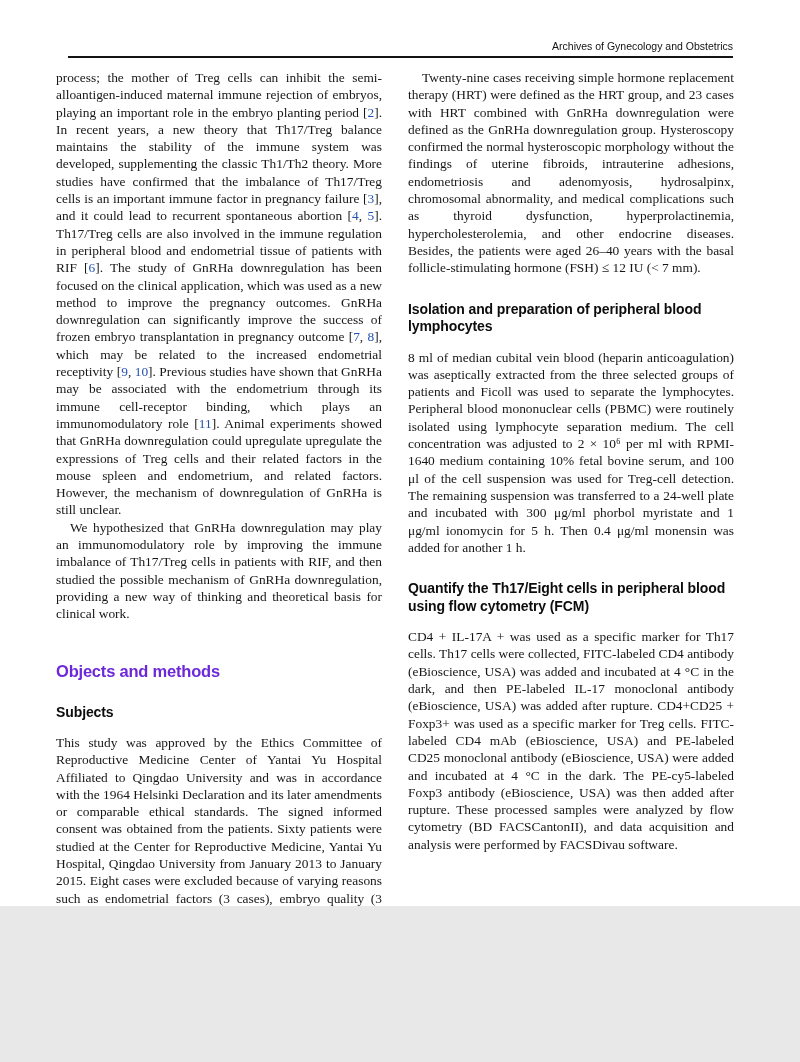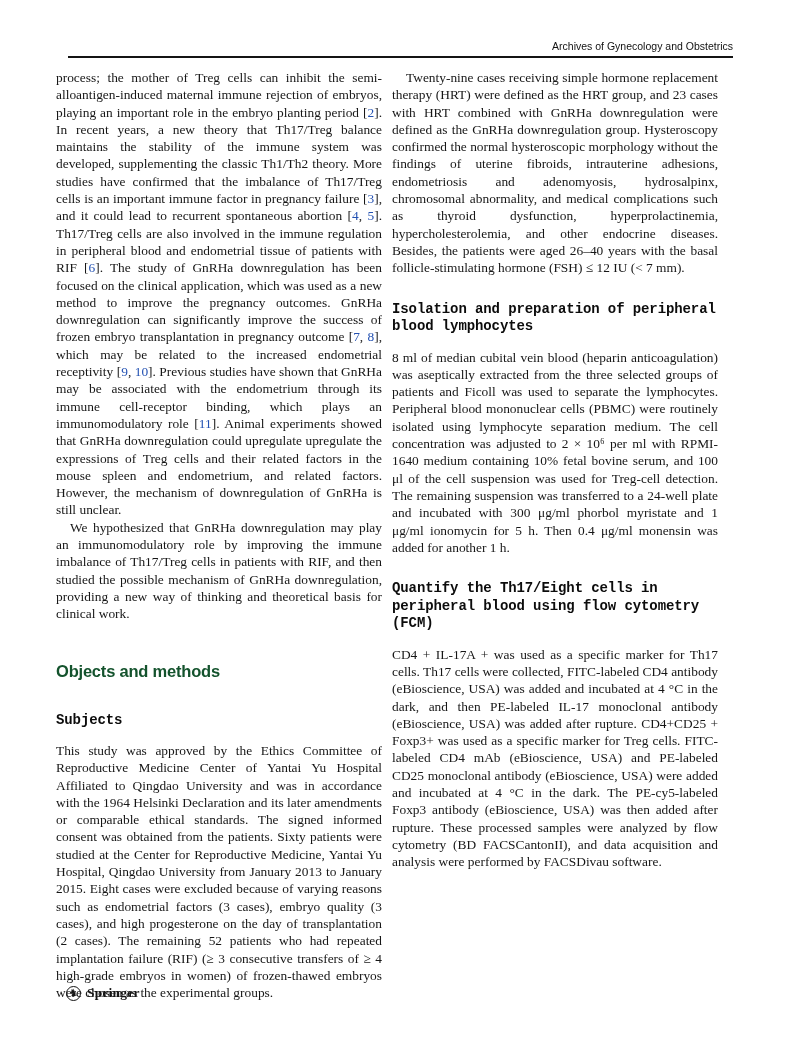--- a/index.html
+++ b/index.html
@@ -1,57 +1,57 @@
 <!DOCTYPE html>
 <html style="--ref-color: #2351b2;"><head>
 <meta charset="utf-8">
 <style>
   html,body{margin:0;padding:0;background:#e8e8e8;}
   .page{
     position:relative;
-    width:800px;height:1062px;
+    width:800px;height:906px;
     background:#ffffff;
     overflow:hidden;
     font-family:"Liberation Serif","DejaVu Serif",serif;
     color:#161616;
   }
   .running-head{
     position:absolute;top:40px;right:67px;
     font-family:"Liberation Sans","DejaVu Sans",sans-serif;
     font-size:10.5px;color:#111;
   }
   .head-rule{
     position:absolute;left:68px;right:67px;top:56px;
     height:1.6px;background:#141414;
   }
   .col{
     position:absolute;top:69px;width:326px;
   }
   .col-left{left:56px;}
-  .col-right{left:392px;}
+  .col-right{left:408px;}
   p.body{
     margin:0;
     font-size:13.4px;line-height:17.3px;
     text-align:justify;
     color:#161616;
   }
   p.body.indent{text-indent:14px;}
   .h1{
     font-family:"Liberation Sans","DejaVu Sans",sans-serif;
     font-weight:bold;font-size:16.5px;line-height:20px;
-    margin-top:38px;margin-bottom:0;color:#14532d;
+    margin-top:38px;margin-bottom:0;color:#6d28d9;
     letter-spacing:-0.2px;
   }
   .h2{
-    font-family:Liberation Mono, monospace;
+    font-family:Liberation Sans, sans-serif;
     font-weight:bold;font-size:14px;line-height:17.5px;
     margin-top:24px;margin-bottom:13px;color:#0c0c0c;
     letter-spacing:-0.1px;
   }
-  .h1 + .h2{margin-top:31px;}
+  .h1 + .h2{margin-top:23px;}
   .ref{color:var(--ref-color,#2351b2);cursor:pointer;}
   .footer{
     position:absolute;left:66px;top:985px;
     display:flex;align-items:center;gap:6px;
   }
   .logo-mark{
     display:inline-flex;align-items:center;justify-content:center;
     width:15px;height:15px;
     border:1.3px solid #141414;border-radius:50%;
     font-family:"DejaVu Sans",sans-serif;

